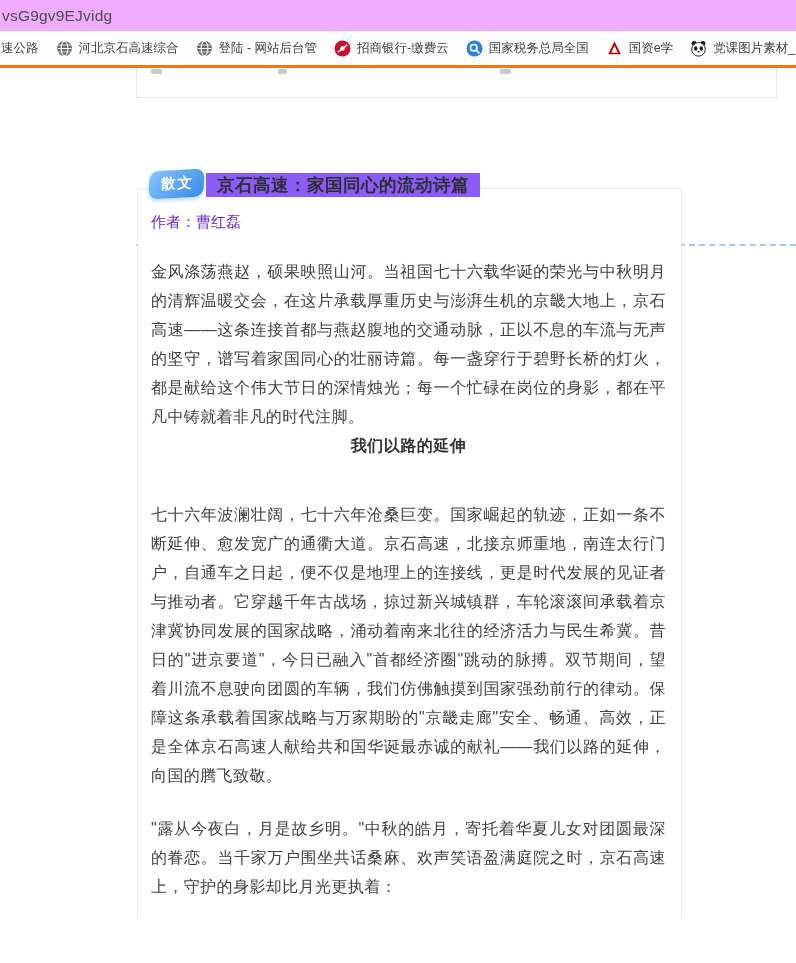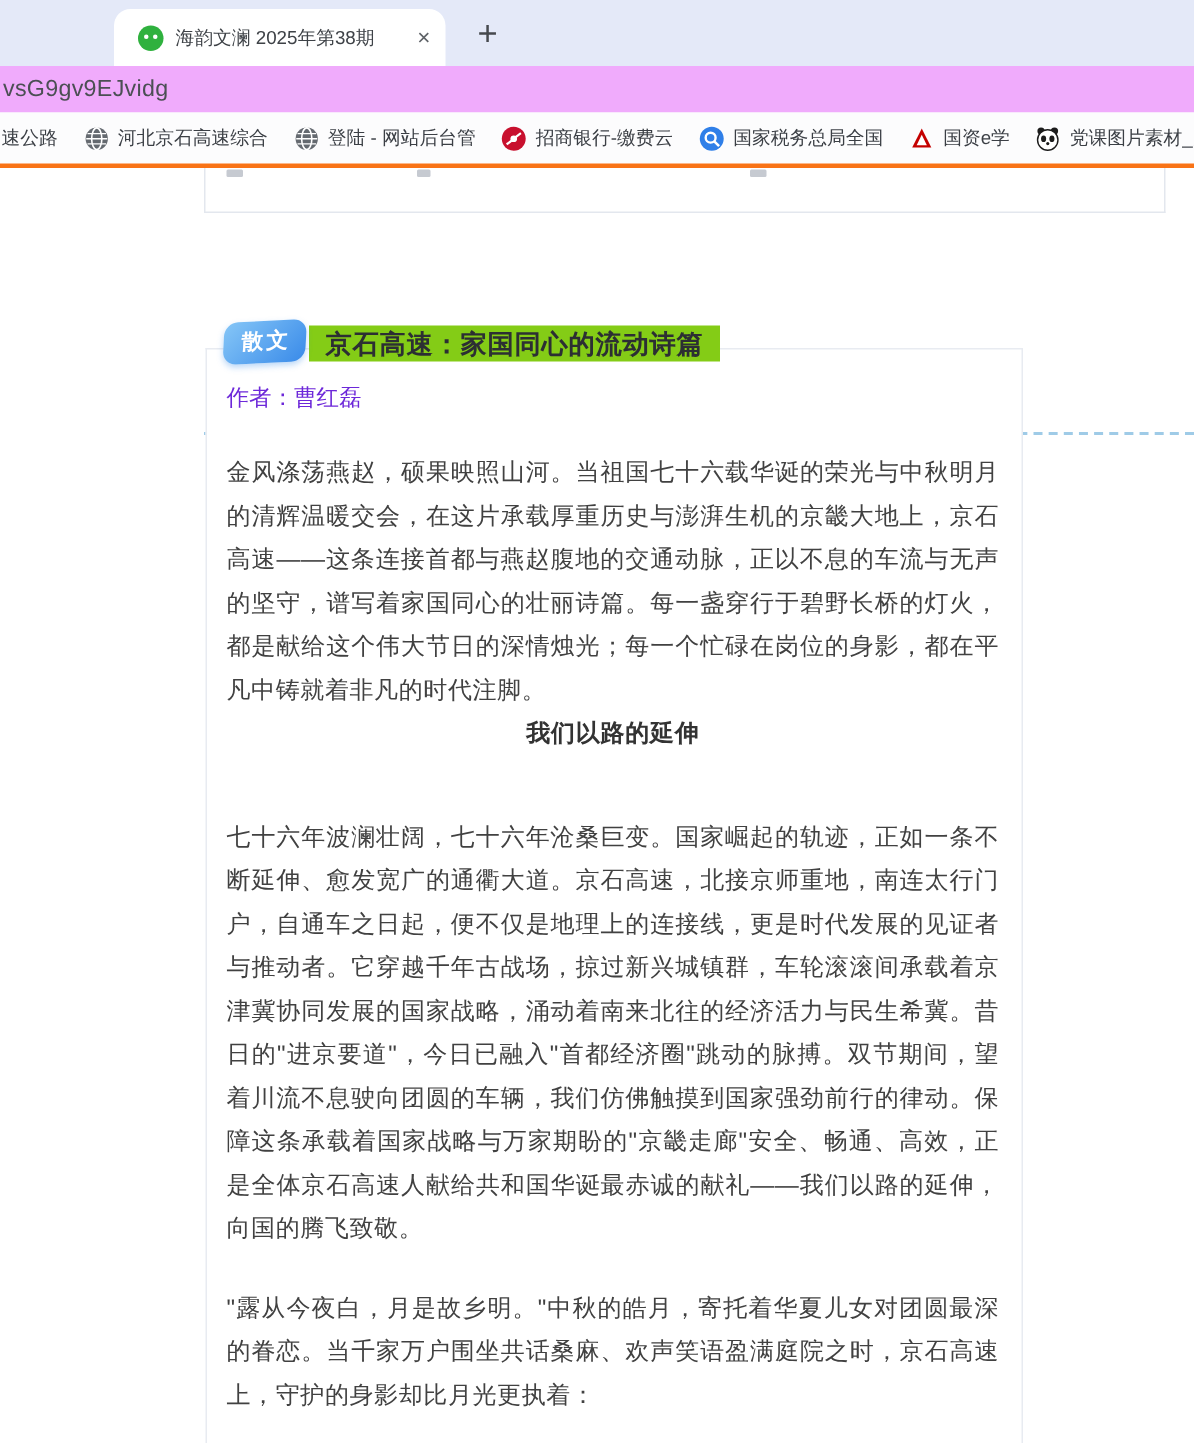--- a/index.html
+++ b/index.html
@@ -65,47 +65,39 @@
   .badge {
     position:absolute; left:11px; top:-19px; z-index:2;
     background:linear-gradient(135deg,#85c6f7 0%,#3a8be9 100%);
     color:#fff; font-weight:bold; font-size:14.5px; letter-spacing:2px;
     padding:4px 10px 5px 12px; border-radius:9px;
     transform:rotate(-3deg) skewX(-6deg);
     box-shadow:0 2px 4px rgba(58,139,233,0.35);
   }
   .title {
     position:absolute; left:68px; top:-16px; z-index:1;
-    background:#84cc16; padding:0 11px; white-space:nowrap;
+    background:#8b5cf6; padding:0 11px; white-space:nowrap;
     font-size:17.5px; font-weight:bold; color:#2c2f33; letter-spacing:0.5px;
   }
   .article-body { padding:22px 15px 0 13px; }
   .author { font-size:15px; color:#6d28d9; line-height:22px; margin:0; }
   .para {
     font-size:16px; line-height:29px; color:#414141; letter-spacing:0.4px;
     text-align:justify; margin:24px 0 0 0;
   }
   .sec-h {
     font-size:16px; font-weight:bold; color:#333; text-align:center;
     line-height:29px; margin:0; letter-spacing:0.5px;
   }
   .sec-h + .para { margin-top:40px; }
 </style>
 </head>
 <body>
 
 <div class="chrome">
-  <div class="tabstrip">
-    <div class="tab">
-      <span class="favicon-wechat"></span>
-      <span class="tab-title">海韵文澜 2025年第38期</span>
-      <span class="tab-close">×</span>
-    </div>
-    <div class="newtab-btn">+</div>
-  </div>
   <div class="urlrow">
     <span>vsG9gv9EJvidg</span>
   </div>
   <div class="bmrow">
       <div class="bm">
         <span class="bm-lb">速公路</span>
       </div>
       <div class="bm">
         <span class="bm-ic">
           <svg viewBox="0 0 16 16">

